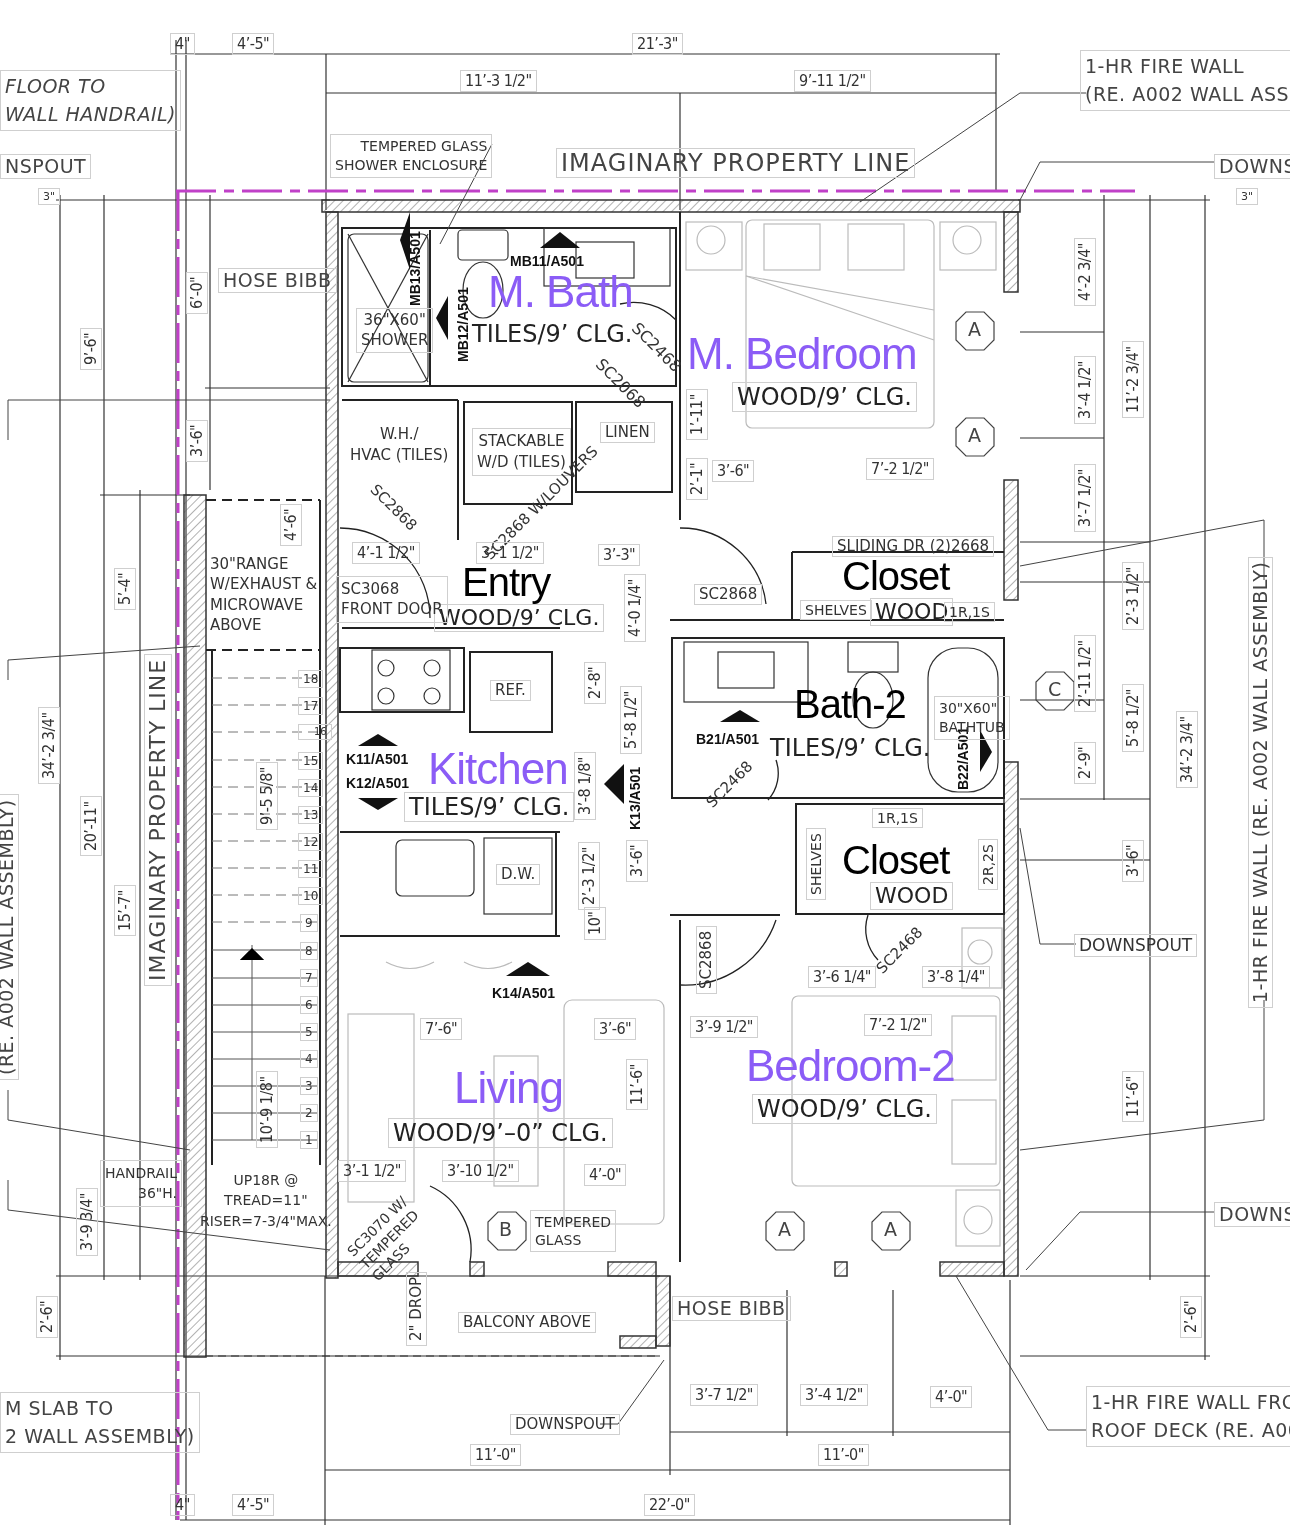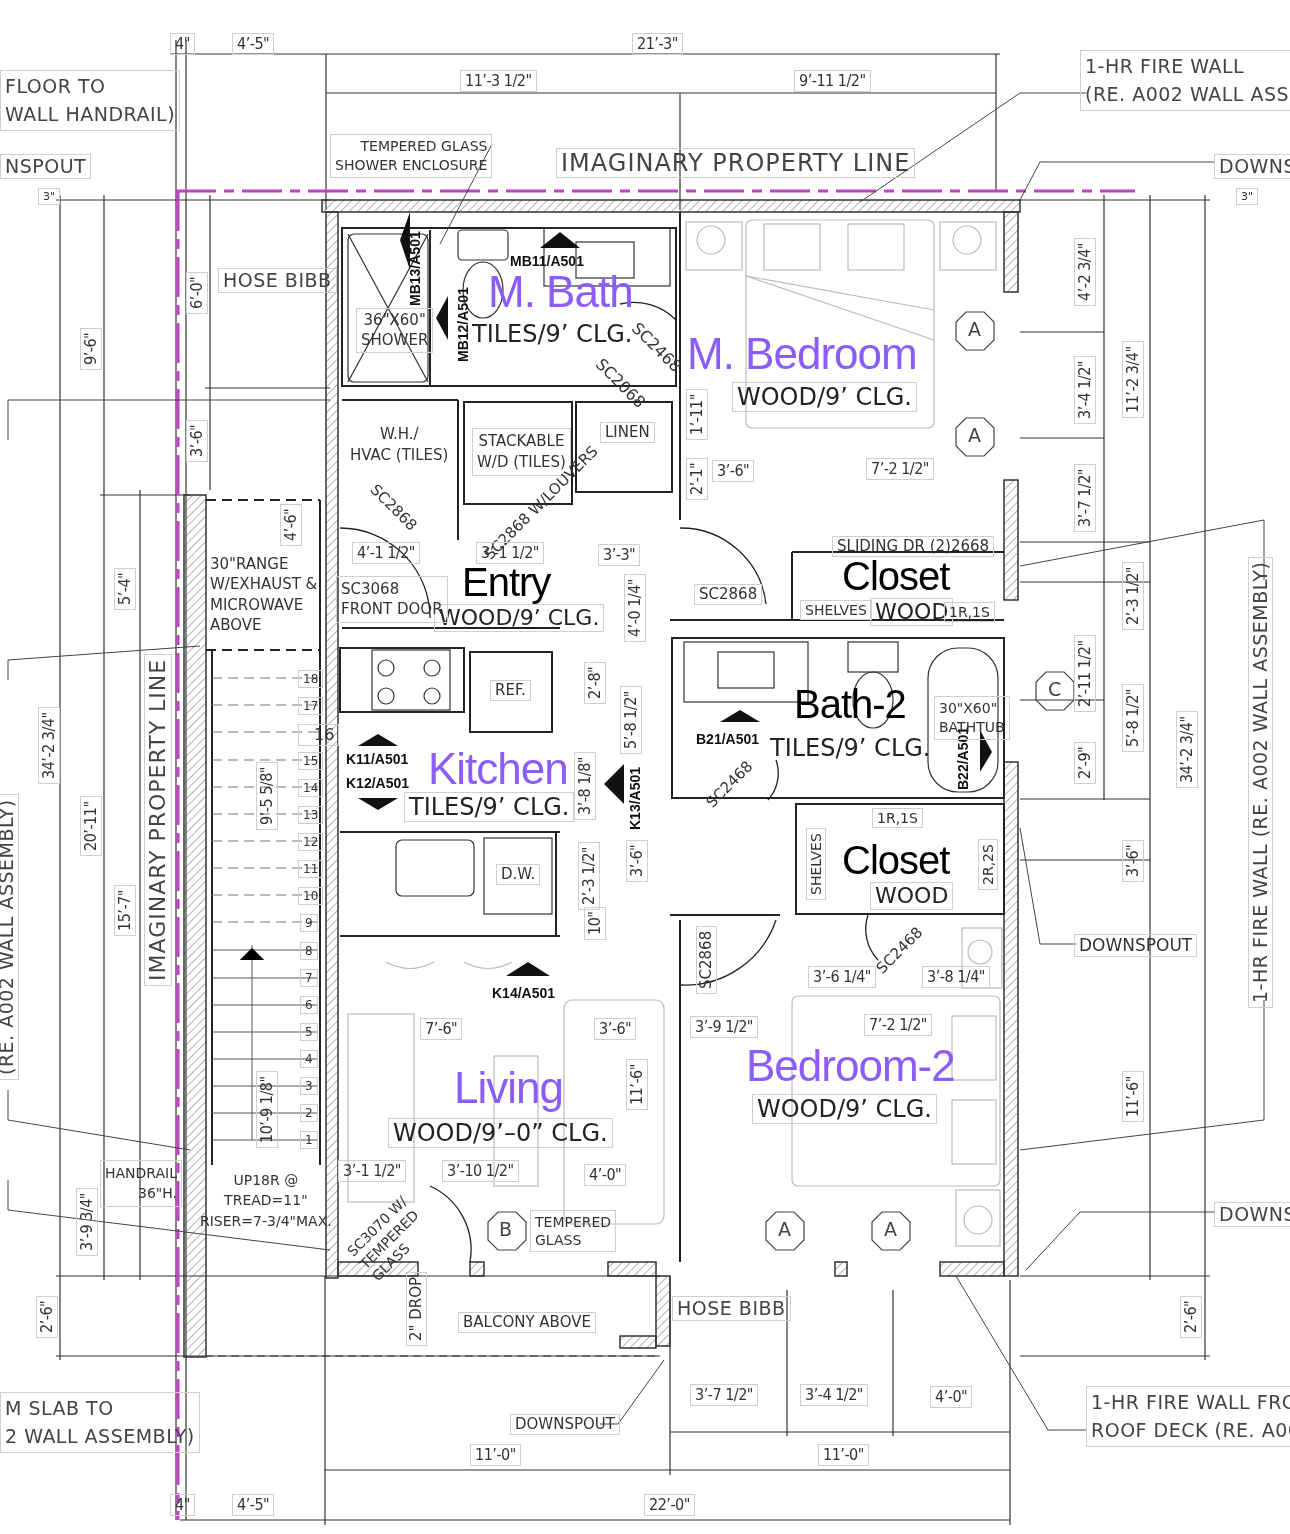--- a/index.html
+++ b/index.html
@@ -234,21 +234,21 @@
     <polyline points="8,1180 8,1210 330,1250"></polyline>
     <polyline points="1264,580 1264,520 1020,566"></polyline>
     <polyline points="1264,1000 1264,1120 1020,1150"></polyline>
     <polyline points="1076,944 1040,944 1020,828"></polyline>
     <polyline points="1214,1212 1080,1212 1026,1270"></polyline>
     <polyline points="1086,1430 1048,1430 956,1276"></polyline>
     <polyline points="600,1424 618,1424 664,1360"></polyline>
   </g>
 </svg>
 
-<div class="lbl note boxed" style="left:0;top:70px;line-height:1.45;">
+<div class="lbl note boxed" style="left:0;top:70px;line-height:1.45;font-style:italic;">
   <div>FLOOR TO</div>
   <div>WALL HANDRAIL)</div>
 </div>
 <div class="lbl note boxed" style="left:0;top:154px;">NSPOUT</div>
 
 <div class="lbl dim boxed" style="left:170px;top:33px;">4"</div>
 <div class="lbl dim boxed" style="left:232px;top:33px;">4’-5"</div>
 <div class="lbl dim boxed" style="left:632px;top:33px;">21’-3"</div>
 <div class="lbl dim boxed" style="left:460px;top:70px;">11’-3 1/2"</div>
 <div class="lbl dim boxed" style="left:794px;top:70px;">9’-11 1/2"</div>
@@ -342,21 +342,21 @@
 <div class="lbl dim boxed vert" style="left:574px;top:820px;">3’-8 1/8"</div>
 <div class="lbl dim boxed vert" style="left:626px;top:882px;">3’-6"</div>
 <div class="lbl dim boxed vert" style="left:578px;top:910px;">2’-3 1/2"</div>
 <div class="lbl dim boxed vert" style="left:584px;top:940px;">10"</div>
 
 <div class="lbl dim boxed vert" style="left:256px;top:830px;">9’-5 5/8"</div>
 <div class="lbl dim boxed vert" style="left:256px;top:1148px;">10’-9 1/8"</div>
 <div>
   <div class="lbl small boxed" style="left:298px;top:670px;font-size:12px;">18</div>
   <div class="lbl small boxed" style="left:298px;top:697px;font-size:12px;">17</div>
-  <div class="lbl small boxed" style="left:298px;top:724px;font-size:16px;padding-left:15px;">16</div>
+  <div class="lbl small boxed" style="left:298px;top:724px;font-size:10px;padding-left:15px;">16</div>
   <div class="lbl small boxed" style="left:298px;top:752px;font-size:12px;">15</div>
   <div class="lbl small boxed" style="left:298px;top:779px;font-size:12px;">14</div>
   <div class="lbl small boxed" style="left:298px;top:806px;font-size:12px;">13</div>
   <div class="lbl small boxed" style="left:298px;top:833px;font-size:12px;">12</div>
   <div class="lbl small boxed" style="left:298px;top:860px;font-size:12px;text-align:right;">11</div>
   <div class="lbl small boxed" style="left:298px;top:887px;font-size:12px;">10</div>
   <div class="lbl small boxed" style="left:300px;top:914px;font-size:12px;">9</div>
   <div class="lbl small boxed" style="left:300px;top:942px;font-size:12px;">8</div>
   <div class="lbl small boxed" style="left:300px;top:969px;font-size:12px;">7</div>
   <div class="lbl small boxed" style="left:300px;top:996px;font-size:12px;">6</div>

